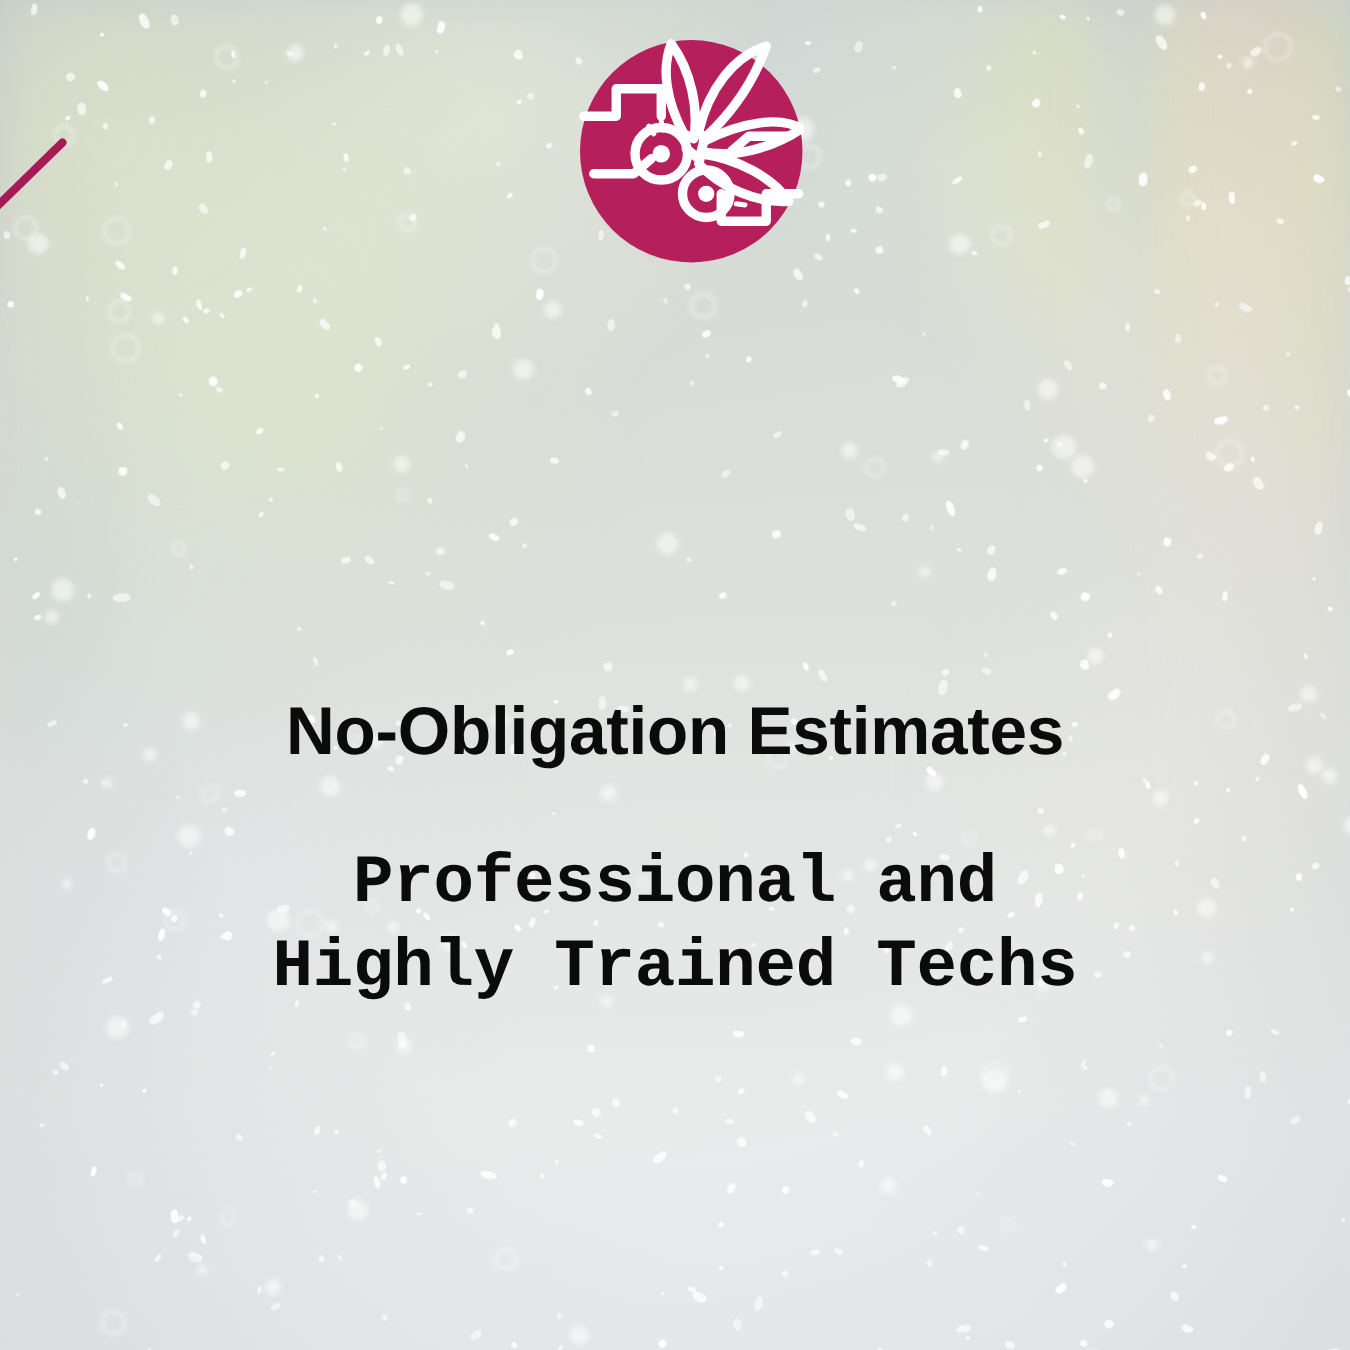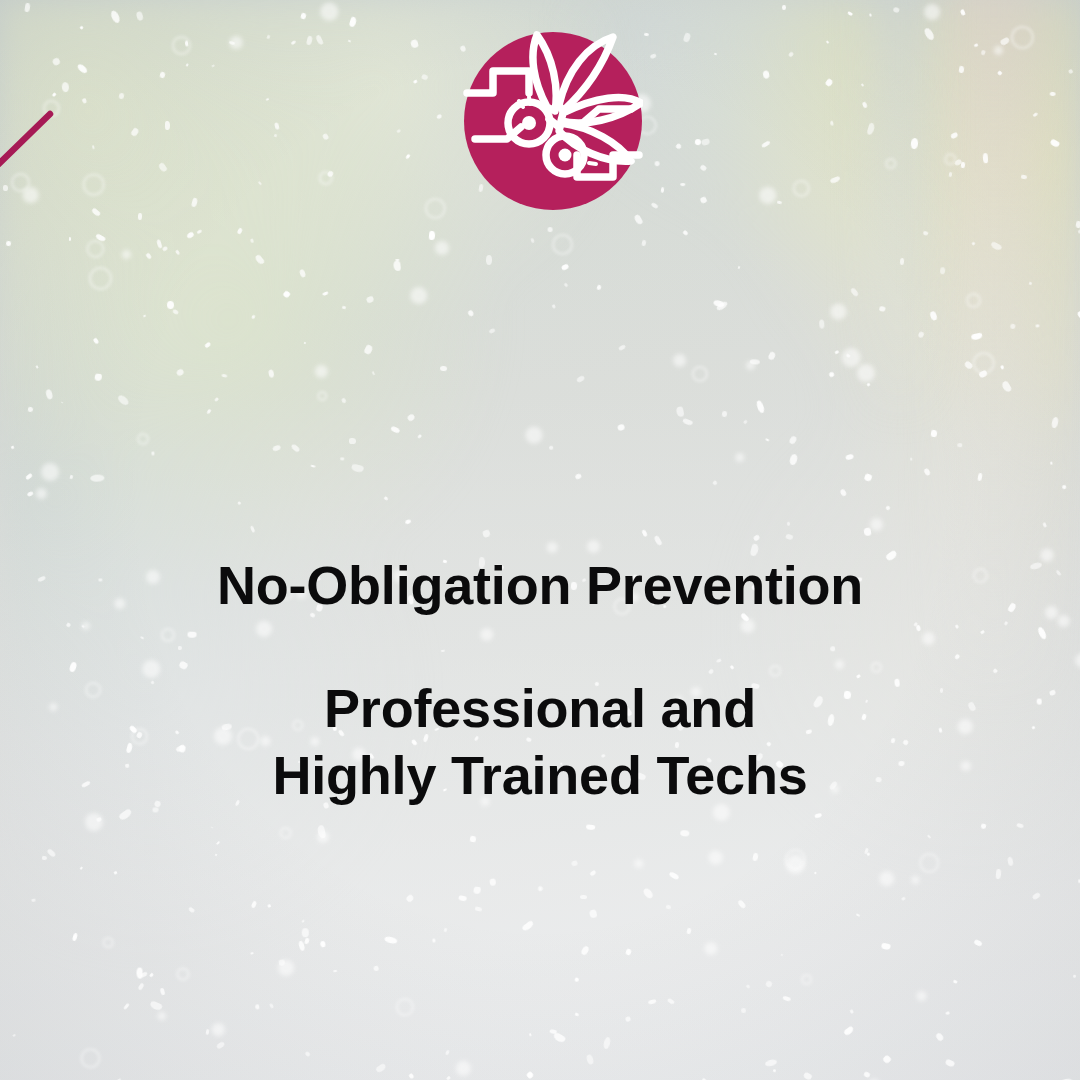--- a/index.html
+++ b/index.html
@@ -176,21 +176,21 @@
     color: #0b0b0c;
     font-weight: 700;
     font-size: 54px;
     line-height: 1.24;
     text-align: center;
     white-space: pre-line;
     letter-spacing: -0.2px;
   }
   .benefit.b1 { margin-bottom: 56px; }
   .benefit.b2 { margin-bottom: 44px; }
-  .benefit.b3 { margin-bottom: 0; }
+  .benefit.b3 { margin-bottom: 0; font-family: Liberation Mono, monospace; }
 </style>
 </head>
 <body>
 
 <div class="poster">
 
   <div class="bg-base"></div>
   <div class="bg-bokeh-a"></div>
   <div class="bg-bokeh-b"></div>
   <div class="bg-post"></div>
@@ -801,18 +801,18 @@
   </div>
 
   <div class="logo-stinger">
     <svg viewBox="0 0 92 92" width="92" height="92" aria-hidden="true">
       <path d="M88 6 L6 86" stroke="#a61a55" stroke-width="6.5" stroke-linecap="round" fill="none"></path>
     </svg>
   </div>
 
 
   <div class="benefits">
-    <div class="benefit b1">No-Obligation Prevention</div>
+    <div class="benefit b1">No-Obligation Estimates</div>
     <div class="benefit b3">Professional and
 Highly Trained Techs</div>
   </div>
 
 </div>
 
 </body></html>

